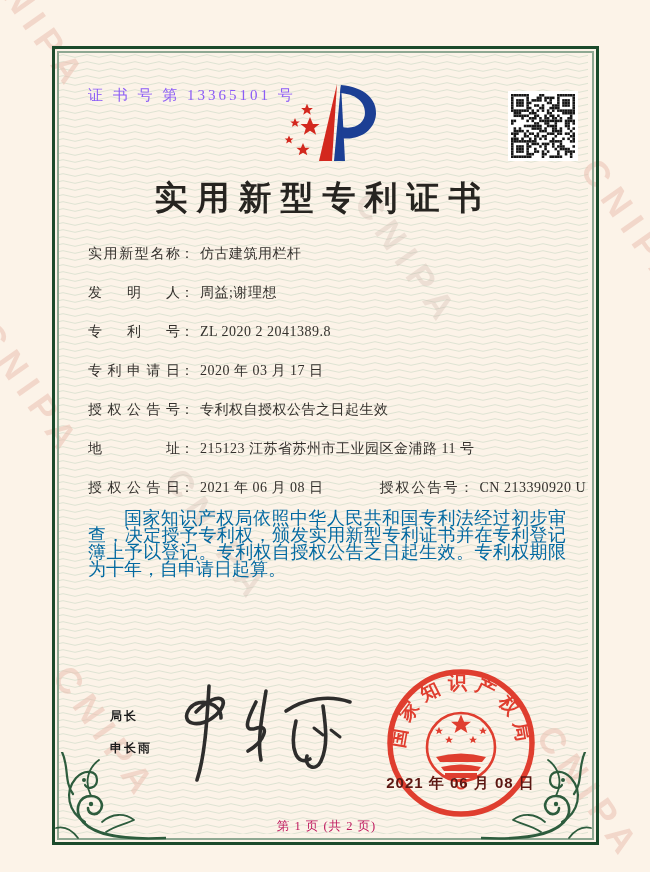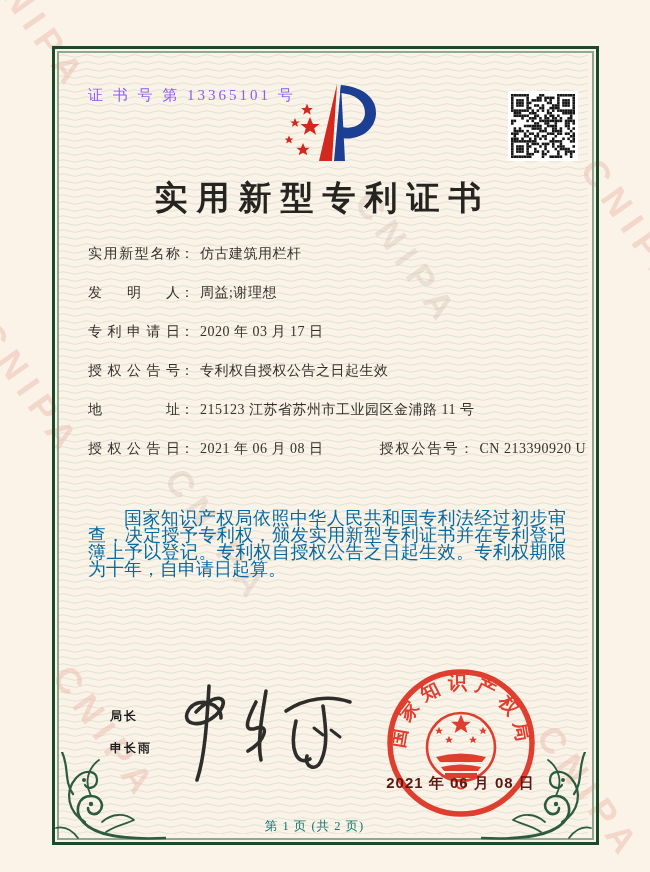--- a/index.html
+++ b/index.html
@@ -33,22 +33,22 @@
       font-family:"Liberation Sans","DejaVu Sans",sans-serif;font-weight:bold;color:#1d1d1d;}
   .signer div{font-size:12px;letter-spacing:2px;margin-bottom:15px;}
   .signature{position:absolute;left:168px;top:680px;z-index:4;}
   .seal{position:absolute;left:383px;top:665px;z-index:5;opacity:.9;}
   .seal-date{position:absolute;left:378px;top:774px;width:165px;text-align:center;z-index:6;
       font-family:"Liberation Sans","DejaVu Sans",sans-serif;font-weight:bold;
       font-size:15px;letter-spacing:1px;color:#5c1712;}
   .flourish{position:absolute;z-index:4;}
   .fl-left{left:54px;top:752px;}
   .fl-right{left:481px;top:752px;transform:scaleX(-1);}
-  .footer{position:absolute;left:44px;top:818px;width:541px;text-align:center;
-      font-size:12.5px;letter-spacing:1px;color:#0f766e;z-index:3;}
+  .footer{position:absolute;left:56px;top:818px;width:541px;text-align:center;
+      font-size:12.5px;letter-spacing:1px;color:#be185d;z-index:3;}
 </style>
 </head>
 <body>
 
 <div class="page">
 
   <svg id="waves" width="531" height="783">
       <path d="M0 5 q6 -2.6 12 0 t12 0 t12 0 t12 0 t12 0 t12 0 t12 0 t12 0 t12 0 t12 0 t12 0 t12 0 t12 0 t12 0 t12 0 t12 0 t12 0 t12 0 t12 0 t12 0 t12 0 t12 0 t12 0 t12 0 t12 0 t12 0 t12 0 t12 0 t12 0 t12 0 t12 0 t12 0 t12 0 t12 0 t12 0 t12 0 t12 0 t12 0 t12 0 t12 0 t12 0 t12 0 t12 0 t12 0 t12 0" fill="none" stroke="#c9d8c4" stroke-width="1" opacity="0.6"></path>
       <path d="M0 12 q6 -2.6 12 0 t12 0 t12 0 t12 0 t12 0 t12 0 t12 0 t12 0 t12 0 t12 0 t12 0 t12 0 t12 0 t12 0 t12 0 t12 0 t12 0 t12 0 t12 0 t12 0 t12 0 t12 0 t12 0 t12 0 t12 0 t12 0 t12 0 t12 0 t12 0 t12 0 t12 0 t12 0 t12 0 t12 0 t12 0 t12 0 t12 0 t12 0 t12 0 t12 0 t12 0 t12 0 t12 0 t12 0 t12 0" fill="none" stroke="#c9d8c4" stroke-width="1" opacity="0.6"></path>
       <path d="M0 19 q6 -2.6 12 0 t12 0 t12 0 t12 0 t12 0 t12 0 t12 0 t12 0 t12 0 t12 0 t12 0 t12 0 t12 0 t12 0 t12 0 t12 0 t12 0 t12 0 t12 0 t12 0 t12 0 t12 0 t12 0 t12 0 t12 0 t12 0 t12 0 t12 0 t12 0 t12 0 t12 0 t12 0 t12 0 t12 0 t12 0 t12 0 t12 0 t12 0 t12 0 t12 0 t12 0 t12 0 t12 0 t12 0 t12 0" fill="none" stroke="#c9d8c4" stroke-width="1" opacity="0.6"></path>
@@ -527,20 +527,23 @@
     <div class="title">实用新型专利证书</div>
 
     <div class="fields">
       <div class="frow">
         <span class="flabel">实用新型名称</span><span class="fcolon">：</span><span class="fvalue">仿古建筑用栏杆</span>
       </div>
       <div class="frow">
         <span class="flabel">发明人</span><span class="fcolon">：</span><span class="fvalue">周益;谢理想</span>
       </div>
       <div class="frow">
+        <span class="flabel">专利号</span><span class="fcolon">：</span><span class="fvalue">ZL 2020 2 2041389.8</span>
+      </div>
+      <div class="frow">
         <span class="flabel">专利申请日</span><span class="fcolon">：</span><span class="fvalue">2020 年 03 月 17 日</span>
       </div>
       <div class="frow">
         <span class="flabel">授权公告号</span><span class="fcolon">：</span><span class="fvalue">专利权自授权公告之日起生效</span>
       </div>
       <div class="frow">
         <span class="flabel">地址</span><span class="fcolon">：</span><span class="fvalue">215123 江苏省苏州市工业园区金浦路 11 号</span>
       </div>
       <div class="frow">
         <span class="flabel">授权公告日</span><span class="fcolon">：</span><span class="fvalue">2021 年 06 月 08 日</span><span class="fgroup2"><span class="flabel">授权公告号</span><span class="fcolon">：</span><span class="fvalue">CN 213390920 U</span></span>

